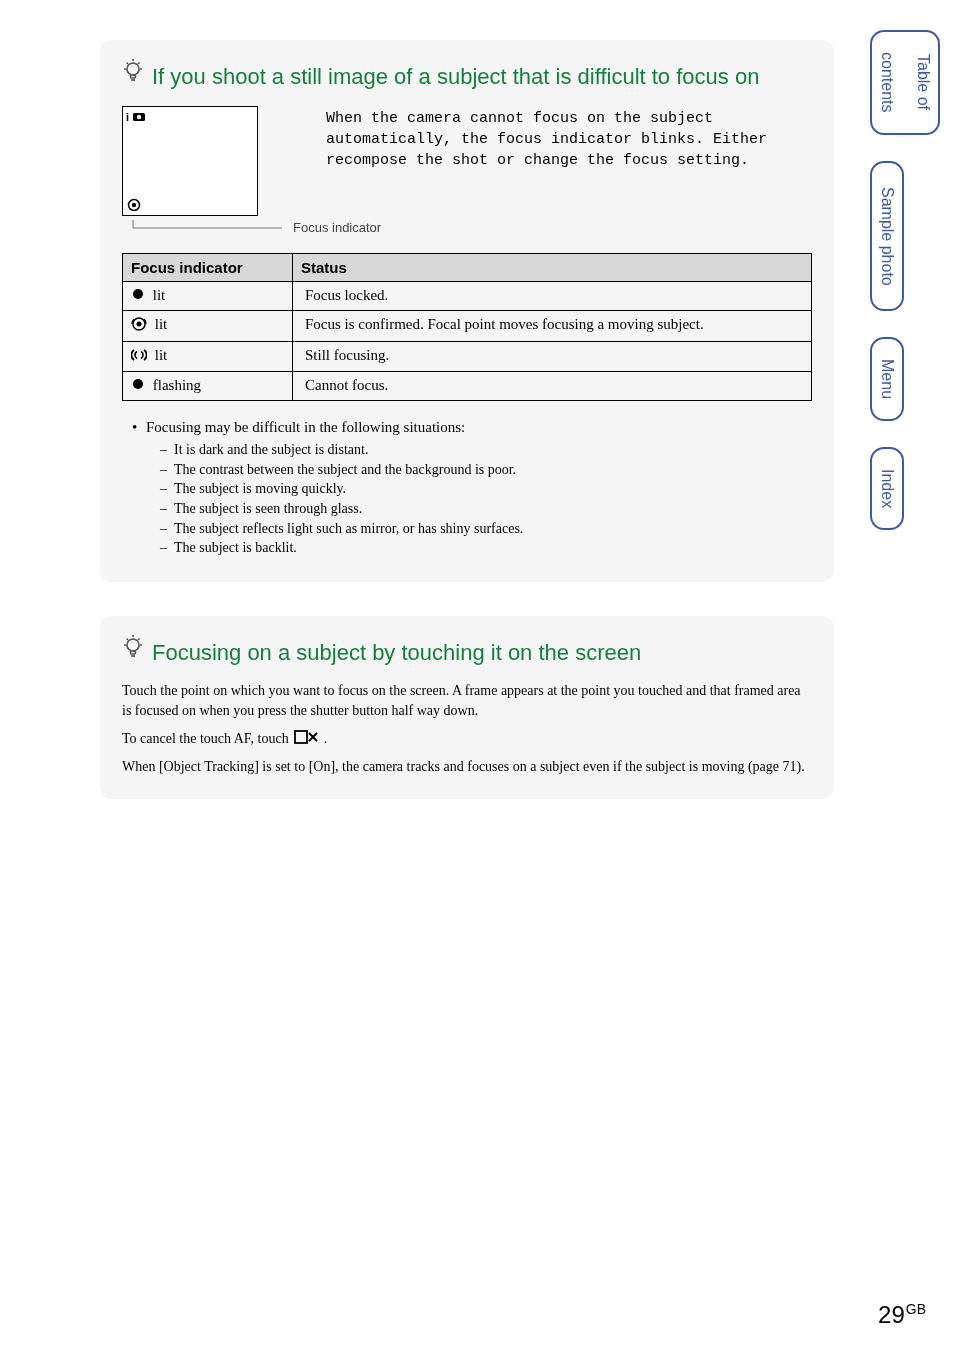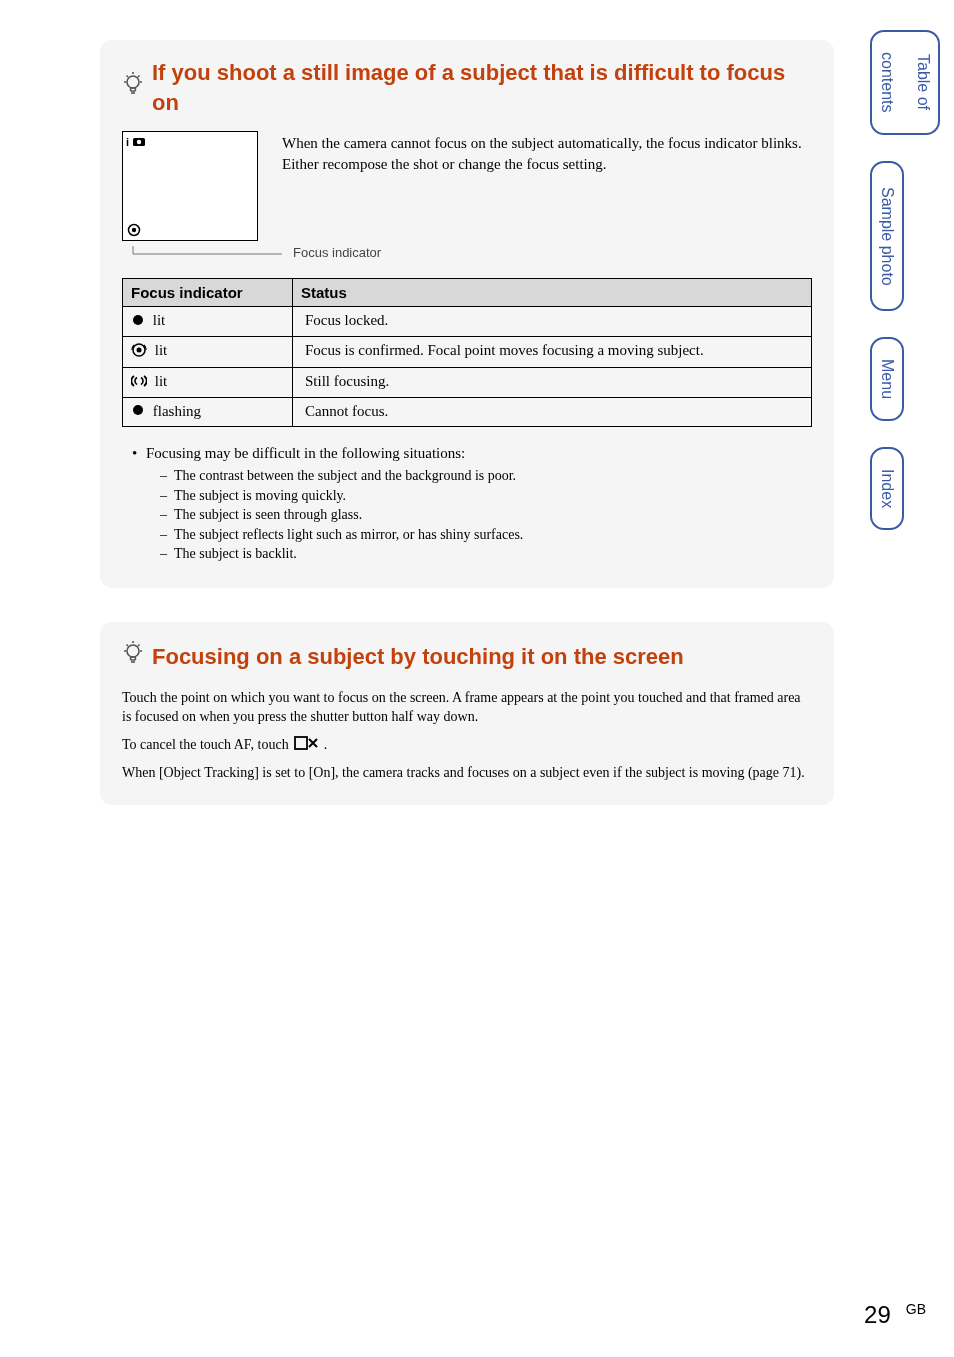--- a/index.html
+++ b/index.html
@@ -15,24 +15,24 @@
     padding: 40px 120px 40px 100px;
   }
   .tip-box {
     background: #f5f5f5;
     border-radius: 12px;
     padding: 18px 22px 22px 22px;
     margin-bottom: 34px;
   }
   .tip-heading {
     display: flex;
-    align-items: center;
+    align-items: flex-end;
     font-size: 22px;
-    color: #c2410c;
-    font-weight: bold;
+    color: #15803d;
+    font-weight: normal;
     margin-bottom: 14px;
     line-height: 1.35;
   }
   .tip-heading .icon {
     margin-right: 8px;
     font-size: 22px;
     line-height: 1.3;
     flex-shrink: 0;
   }
   .tip-heading .title-text {
@@ -59,22 +59,23 @@
     font-weight: bold;
   }
   .camera-fig .circ-target {
     position: absolute;
     left: 4px; bottom: 3px;
     width: 14px; height: 14px;
   }
   .figure-text {
     font-size: 15px;
     line-height: 1.4;
-    font-family: Liberation Serif, serif;
+    font-family: Liberation Mono, monospace;
     padding-top: 2px;
+    margin-left: 44px;
   }
   .leader {
     display: flex;
     align-items: center;
     margin-top: -6px;
     margin-bottom: 18px;
   }
   .leader-label {
     font-size: 13px;
     color: #444;
@@ -188,21 +189,21 @@
   .page-num {
     position: absolute;
     right: 28px;
     bottom: 28px;
     font-size: 24px;
     font-family: Arial, sans-serif;
   }
   .page-num .sup {
     font-size: 14px;
     vertical-align: top;
-    margin-left: 15px;
+    margin-left: 1px;
   }
 </style>
 </head>
 <body>
 
 <div class="content">
 
   <div class="tip-box">
     <div class="tip-heading">
       <span class="icon">
@@ -301,20 +302,21 @@
           </td>
           <td class="status">Cannot focus.</td>
         </tr>
       </tbody>
     </table>
 
     <ul class="bullets">
       <li>
         <span>Focusing may be difficult in the following situations:</span>
         <ul class="sub-bullets">
+          <li>It is dark and the subject is distant.</li>
           <li>The contrast between the subject and the background is poor.</li>
           <li>The subject is moving quickly.</li>
           <li>The subject is seen through glass.</li>
           <li>The subject reflects light such as mirror, or has shiny surfaces.</li>
           <li>The subject is backlit.</li>
         </ul>
       </li>
     </ul>
   </div>
 

